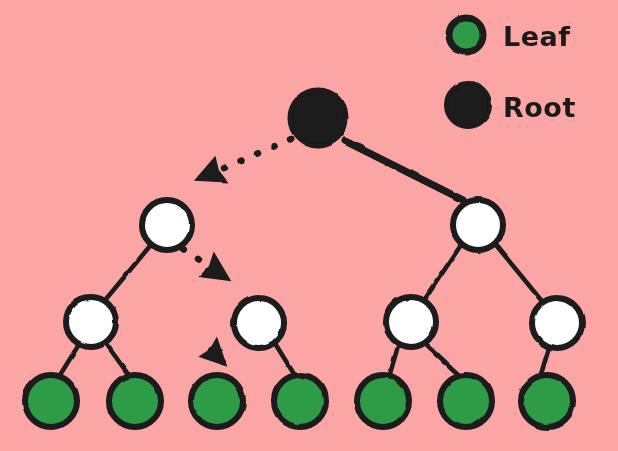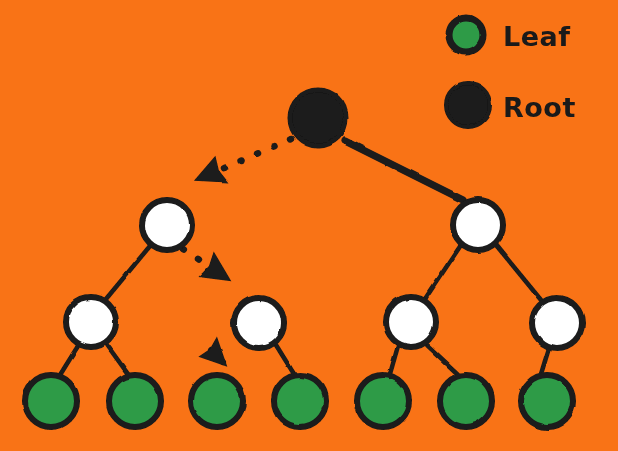--- a/index.html
+++ b/index.html
@@ -7,21 +7,21 @@
     padding: 0;
     background: #ffffff;
   }
   body {
     font-family: "DejaVu Sans", sans-serif;
   }
   #canvas {
     position: relative;
     width: 618px;
     height: 451px;
-    background: #f97316;
+    background: #fca5a5;
     overflow: hidden;
   }
   #diagram-svg {
     position: absolute;
     top: 0;
     left: 0;
     width: 618px;
     height: 451px;
     display: block;
   }

